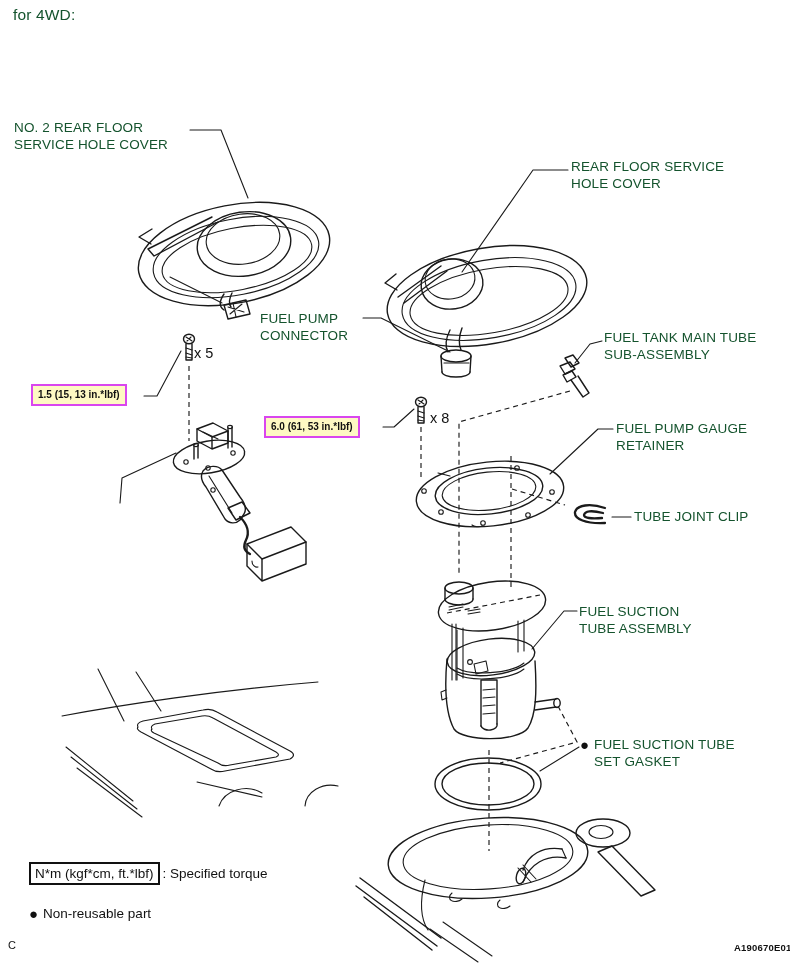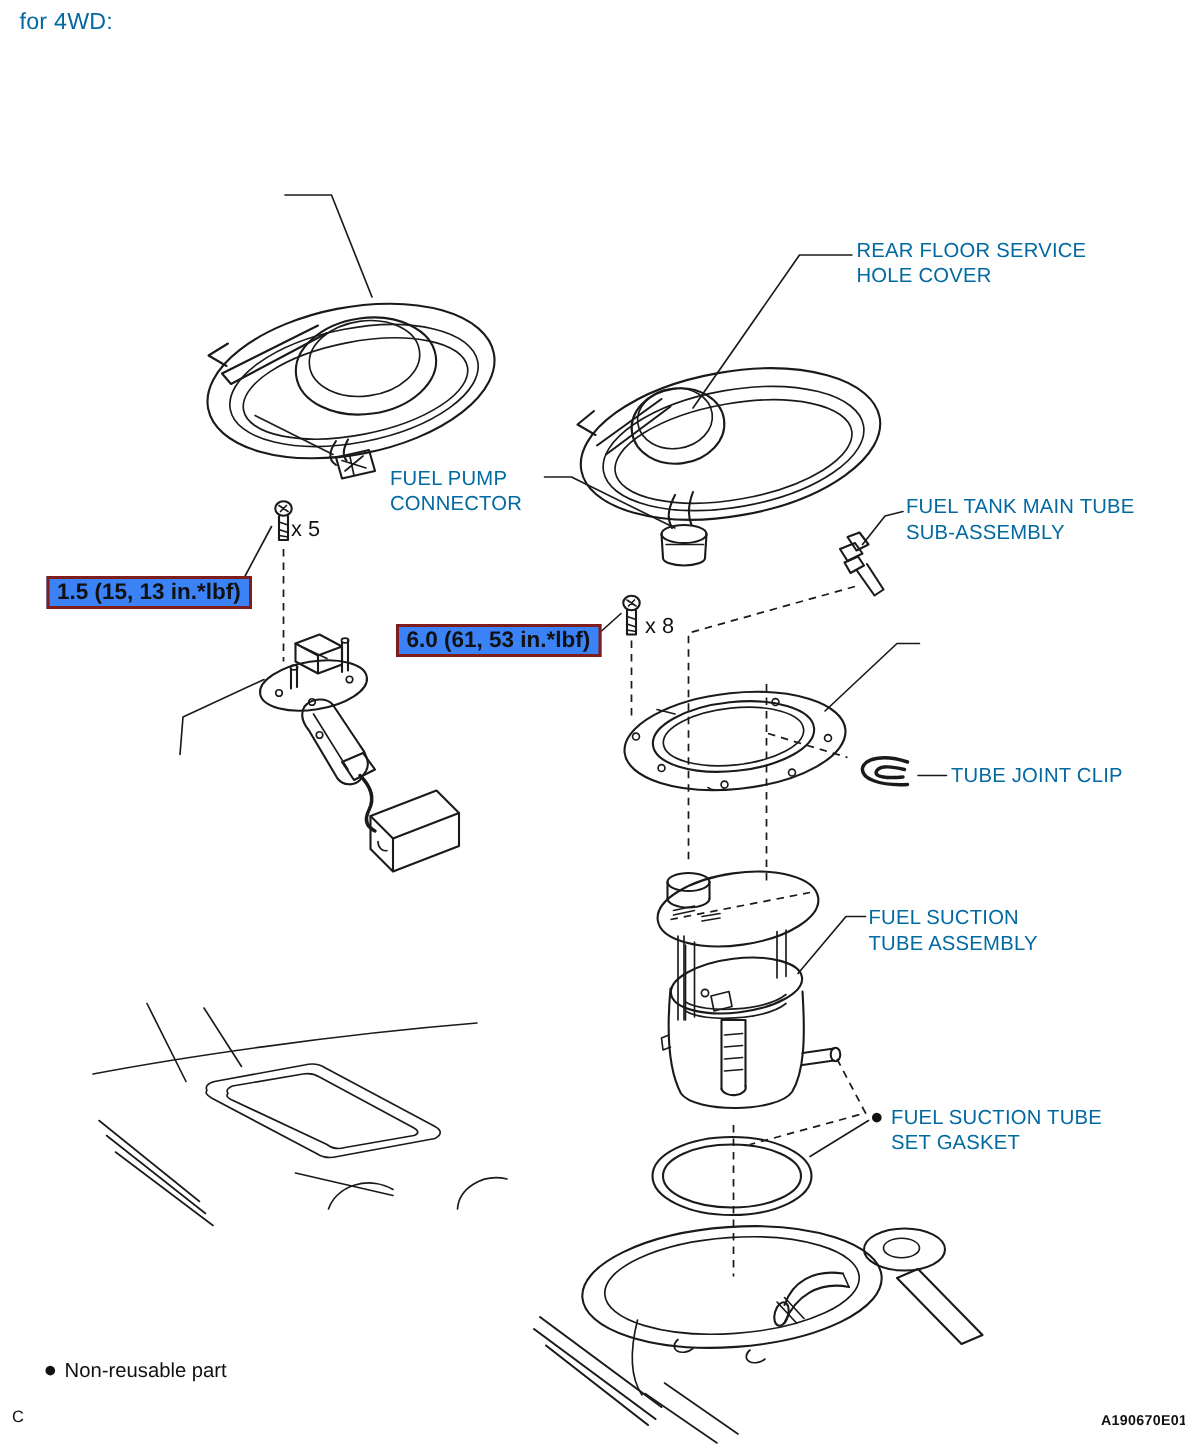--- a/index.html
+++ b/index.html
@@ -1,24 +1,24 @@
 <!DOCTYPE html>
 <html><head>
 <meta charset="utf-8">
 <style>
   html,body{margin:0;padding:0;background:#fff;}
   #figure{position:relative;width:790px;height:964px;background:#fff;overflow:hidden;
           font-family:"Liberation Sans",sans-serif;color:#111;}
   #art{position:absolute;left:0;top:0;}
   .lbl{position:absolute;font-size:13.5px;line-height:16.5px;white-space:nowrap;
-       letter-spacing:.15px;color:#0369a1;}
+       letter-spacing:.15px;color:#14532d;}
   .lbl div{white-space:nowrap;}
   .count{position:absolute;font-size:14.5px;font-weight:400;color:#111;}
-  .tq{position:absolute;border:2px solid #7f1d1d;background:#3b82f6;padding:0 5px;
-      font-size:15px;font-weight:bold;line-height:18px;white-space:nowrap;}
+  .tq{position:absolute;border:2px solid #d946ef;background:#fef9c3;padding:0 5px;
+      font-size:10px;font-weight:bold;line-height:18px;white-space:nowrap;}
   .legend-row{position:absolute;display:flex;align-items:center;font-size:13.5px;}
   .legend-box{border:2px solid #111;padding:0 4px;line-height:19px;white-space:nowrap;}
   .legend-desc{margin-left:3px;white-space:nowrap;}
   .bullet{font-size:15px;line-height:15px;margin-right:5px;}
   .gasket-row{position:absolute;display:flex;align-items:flex-start;}
   .corner{position:absolute;font-size:11px;}
   .figcode{position:absolute;font-size:9.5px;font-weight:bold;letter-spacing:.2px;text-align:right;}
   
   .ln{fill:none;stroke:#1a1a1a;stroke-width:1.4;stroke-linecap:round;stroke-linejoin:round;}
   .thin{stroke-width:1.1;}
@@ -203,20 +203,24 @@
       <path class="dash" d="M570,391 L459,422 L459,576"></path>
       <path class="dash" d="M511,456 L511,590"></path>
       <path class="dash" d="M512,489 L565,505"></path>
       <path class="dash" d="M558,706 L577,742 L500,763"></path>
       <path class="dash" d="M489,750 L489,851"></path>
     </g>
   </svg>
 
   <div class="lbl" style="left:13px;top:7px;font-size:15.5px;">for 4WD:</div>
 
+  <div class="lbl" style="left:14px;top:120px;">
+    <div>NO. 2 REAR FLOOR</div>
+    <div>SERVICE HOLE COVER</div>
+  </div>
 
   <div class="lbl" style="left:571px;top:159px;">
     <div>REAR FLOOR SERVICE</div>
     <div>HOLE COVER</div>
   </div>
 
 
   <div class="lbl" style="left:260px;top:311px;">
     <div>FUEL PUMP</div>
     <div>CONNECTOR</div>
@@ -226,37 +230,45 @@
     <div>FUEL TANK MAIN TUBE</div>
     <div>SUB-ASSEMBLY</div>
   </div>
 
   <div class="count" style="left:194px;top:345px;">x 5</div>
   <div class="count" style="left:430px;top:410px;">x 8</div>
 
   <div class="tq" style="left:31px;top:384px;">1.5 (15, 13 in.*lbf)</div>
   <div class="tq" style="left:264px;top:416px;">6.0 (61, 53 in.*lbf)</div>
 
+  <div class="lbl" style="left:616px;top:421px;">
+    <div>FUEL PUMP GAUGE</div>
+    <div>RETAINER</div>
+  </div>
 
   <div class="lbl" style="left:634px;top:509px;">TUBE JOINT CLIP</div>
 
 
   <div class="lbl" style="left:579px;top:604px;">
     <div>FUEL SUCTION</div>
     <div>TUBE ASSEMBLY</div>
   </div>
 
   <div class="gasket-row" style="left:580px;top:737px;">
     <span class="bullet">●</span>
     <div class="lbl" style="position:static;">
       <div>FUEL SUCTION TUBE</div>
       <div>SET GASKET</div>
     </div>
   </div>
 
+  <div class="legend-row" style="left:29px;top:862px;">
+    <span class="legend-box">N*m (kgf*cm, ft.*lbf)</span>
+    <span class="legend-desc">: Specified torque</span>
+  </div>
 
   <div class="legend-row" style="left:29px;top:906px;">
     <span class="bullet">●</span>
     <span>Non-reusable part</span>
   </div>
 
   <div class="corner" style="left:8px;top:939px;">C</div>
   <div class="figcode" style="left:734px;top:942px;">A190670E01</div>
 
 </div>

